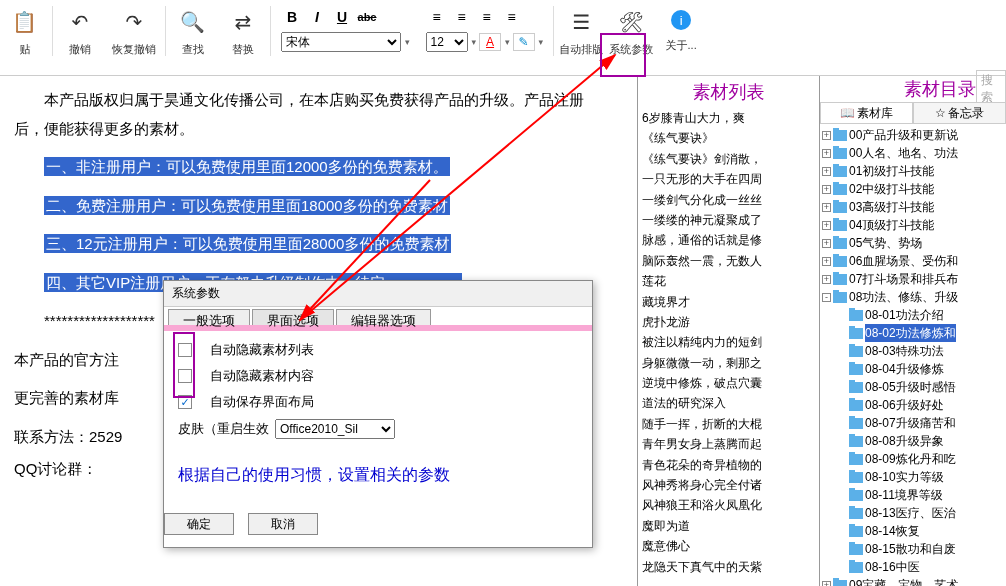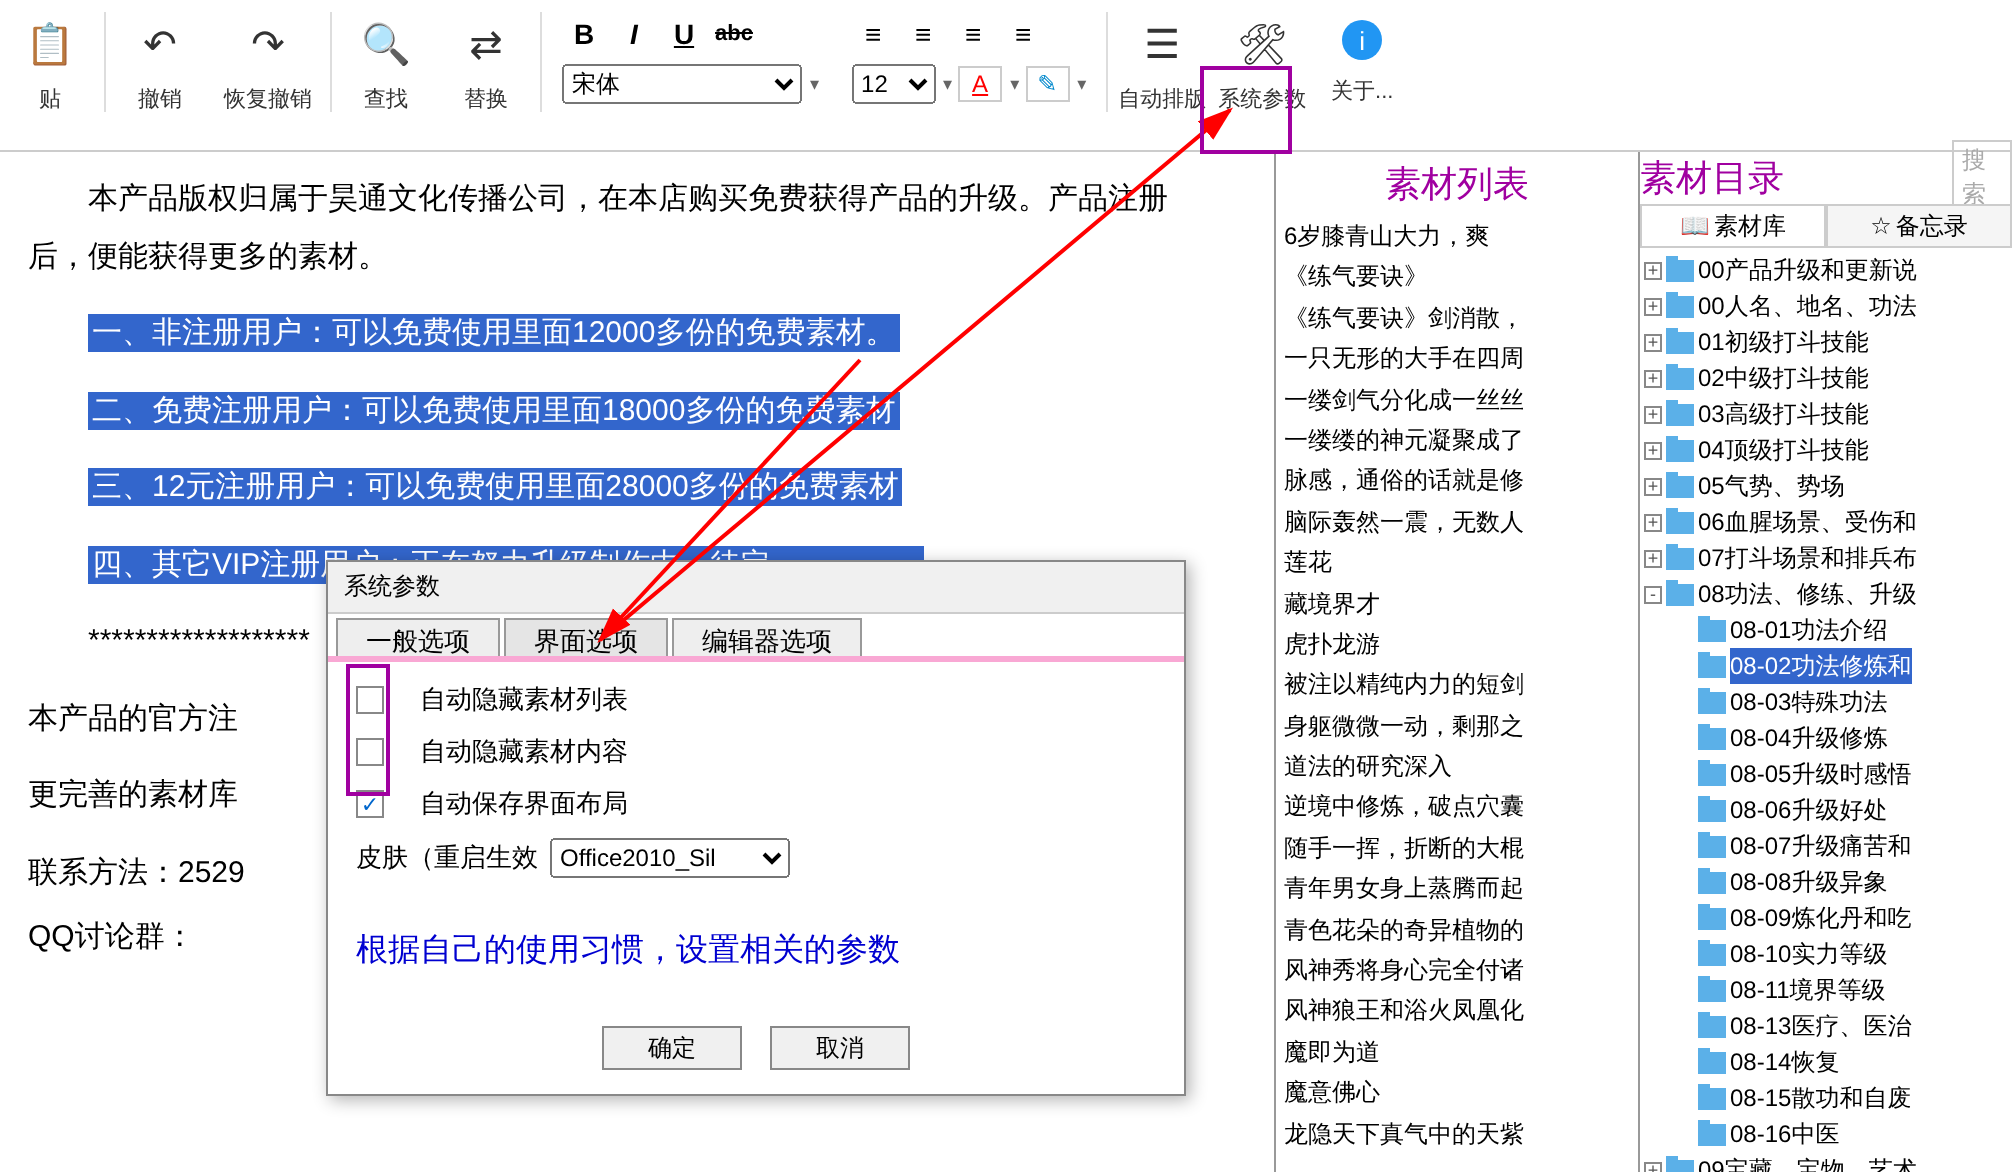--- a/index.html
+++ b/index.html
@@ -19,43 +19,43 @@
 .dd{font-size:9px;color:#666;margin-left:1px;}
 .main{display:flex;height:calc(100% - 76px);}
 .editor{flex:1;padding:10px 14px;overflow:hidden;line-height:1.9;font-size:15px;color:#000;font-family:SimSun,serif;position:relative;}
 .hl{background:#3366cc;color:#fff;padding:1px 2px;display:inline;}
 .mid-pane{width:183px;border-left:1px solid #999;border-right:1px solid #999;position:relative;padding:4px;}
 .mid-title{color:#a000a0;font-size:18px;text-align:center;margin-bottom:4px;}
 .mid-list{font-size:12px;line-height:1.7;color:#000;font-family:SimSun,serif;overflow:hidden;}
 .mid-list div{white-space:nowrap;overflow:hidden;}
 .right-pane{width:186px;position:relative;}
 .right-header{height:26px;display:flex;align-items:center;}
-.right-title{color:#a000a0;font-size:18px;flex:1;text-align:left;}
+.right-title{color:#a000a0;font-size:18px;flex:1;text-align:right;}
 .search-ph{color:#aaa;font-size:12px;border:1px solid #ccc;padding:1px 4px;width:30px;}
 .tabs{display:flex;border-bottom:1px solid #ccc;height:22px;}
 .tab{flex:1;display:flex;align-items:center;justify-content:center;font-size:12px;border:1px solid #ccc;border-bottom:none;background:#f5f5f5;cursor:pointer;gap:2px;}
 .tab.active{background:#fff;}
 .tree{font-size:12px;line-height:1.5;padding:2px;overflow:hidden;}
 .tree-row{display:flex;align-items:center;gap:2px;white-space:nowrap;cursor:pointer;}
 .exp{width:9px;height:9px;border:1px solid #888;display:flex;align-items:center;justify-content:center;font-size:9px;line-height:1;color:#555;}
 .fold{width:14px;height:11px;background:#5bb0e8;display:inline-block;position:relative;}
 .fold::before{content:"";position:absolute;top:-2px;left:0;width:6px;height:2px;background:#5bb0e8;}
 .tree .sel{background:#3366cc;color:#fff;}
 .tree .d1{padding-left:14px;}
 .dialog{position:absolute;left:163px;top:280px;width:430px;height:268px;background:#fff;border:1px solid #888;box-shadow:2px 2px 8px rgba(0,0,0,0.3);z-index:100;}
 .dlg-title{height:26px;background:#f0f0f0;display:flex;align-items:center;padding:0 8px;font-size:12px;border-bottom:1px solid #ccc;}
-.dlg-tabs{display:flex;border-bottom:3px solid #f9a8d4;height:24px;padding-left:4px;padding-top:2px;}
+.dlg-tabs{display:flex;border-bottom:6px solid #f9a8d4;height:24px;padding-left:4px;padding-top:2px;}
 .dlg-tab{padding:2px 14px;font-size:13px;border:1px solid #999;border-bottom:none;margin-right:2px;cursor:pointer;background:#eee;}
 .dlg-tab.active{background:#e5e5e5;}
 .dlg-body{padding:10px 14px;}
 .chk-row{display:flex;align-items:center;gap:18px;margin-bottom:8px;font-size:13px;}
 .chk{width:14px;height:14px;border:1px solid #888;display:flex;align-items:center;justify-content:center;font-size:11px;color:#0066cc;}
 .skin-row{display:flex;align-items:center;gap:6px;margin-top:6px;font-size:13px;}
 .helper{color:#0000d0;font-size:16px;margin-top:26px;font-family:SimSun,serif;}
-.dlg-btns{position:absolute;bottom:12px;left:0;right:0;display:flex;gap:14px;justify-content:center;}
+.dlg-btns{position:absolute;bottom:12px;left:0;right:0;display:flex;gap:14px;justify-content:flex-start;}
 .dlg-btn{width:70px;height:22px;border:1px solid #888;background:#f0f0f0;font-size:12px;cursor:pointer;}
 .anno-box{position:absolute;border:2px solid #a000a0;pointer-events:none;z-index:200;}
 .arrow-svg{position:absolute;z-index:150;pointer-events:none;}
 </style>
 </head>
 <body>
 
 <div class="toolbar">
   <div class="tb-btn">
       <span class="ico">📋</span>
@@ -157,22 +157,22 @@
         <div>一只无形的大手在四周</div>
         <div>一缕剑气分化成一丝丝</div>
         <div>一缕缕的神元凝聚成了</div>
         <div>脉感，通俗的话就是修</div>
         <div>脑际轰然一震，无数人</div>
         <div>莲花</div>
         <div>藏境界才</div>
         <div>虎扑龙游</div>
         <div>被注以精纯内力的短剑</div>
         <div>身躯微微一动，剩那之</div>
+        <div>逆境中修炼，破点穴囊</div>
         <div>道法的研究深入</div>
-        <div>逆境中修炼，破点穴囊</div>
         <div>随手一挥，折断的大棍</div>
         <div>青年男女身上蒸腾而起</div>
         <div>青色花朵的奇异植物的</div>
         <div>风神秀将身心完全付诸</div>
         <div>风神狼王和浴火凤凰化</div>
         <div>魔即为道</div>
         <div>魔意佛心</div>
         <div>龙隐天下真气中的天紫</div>
       </div>
   </div>

